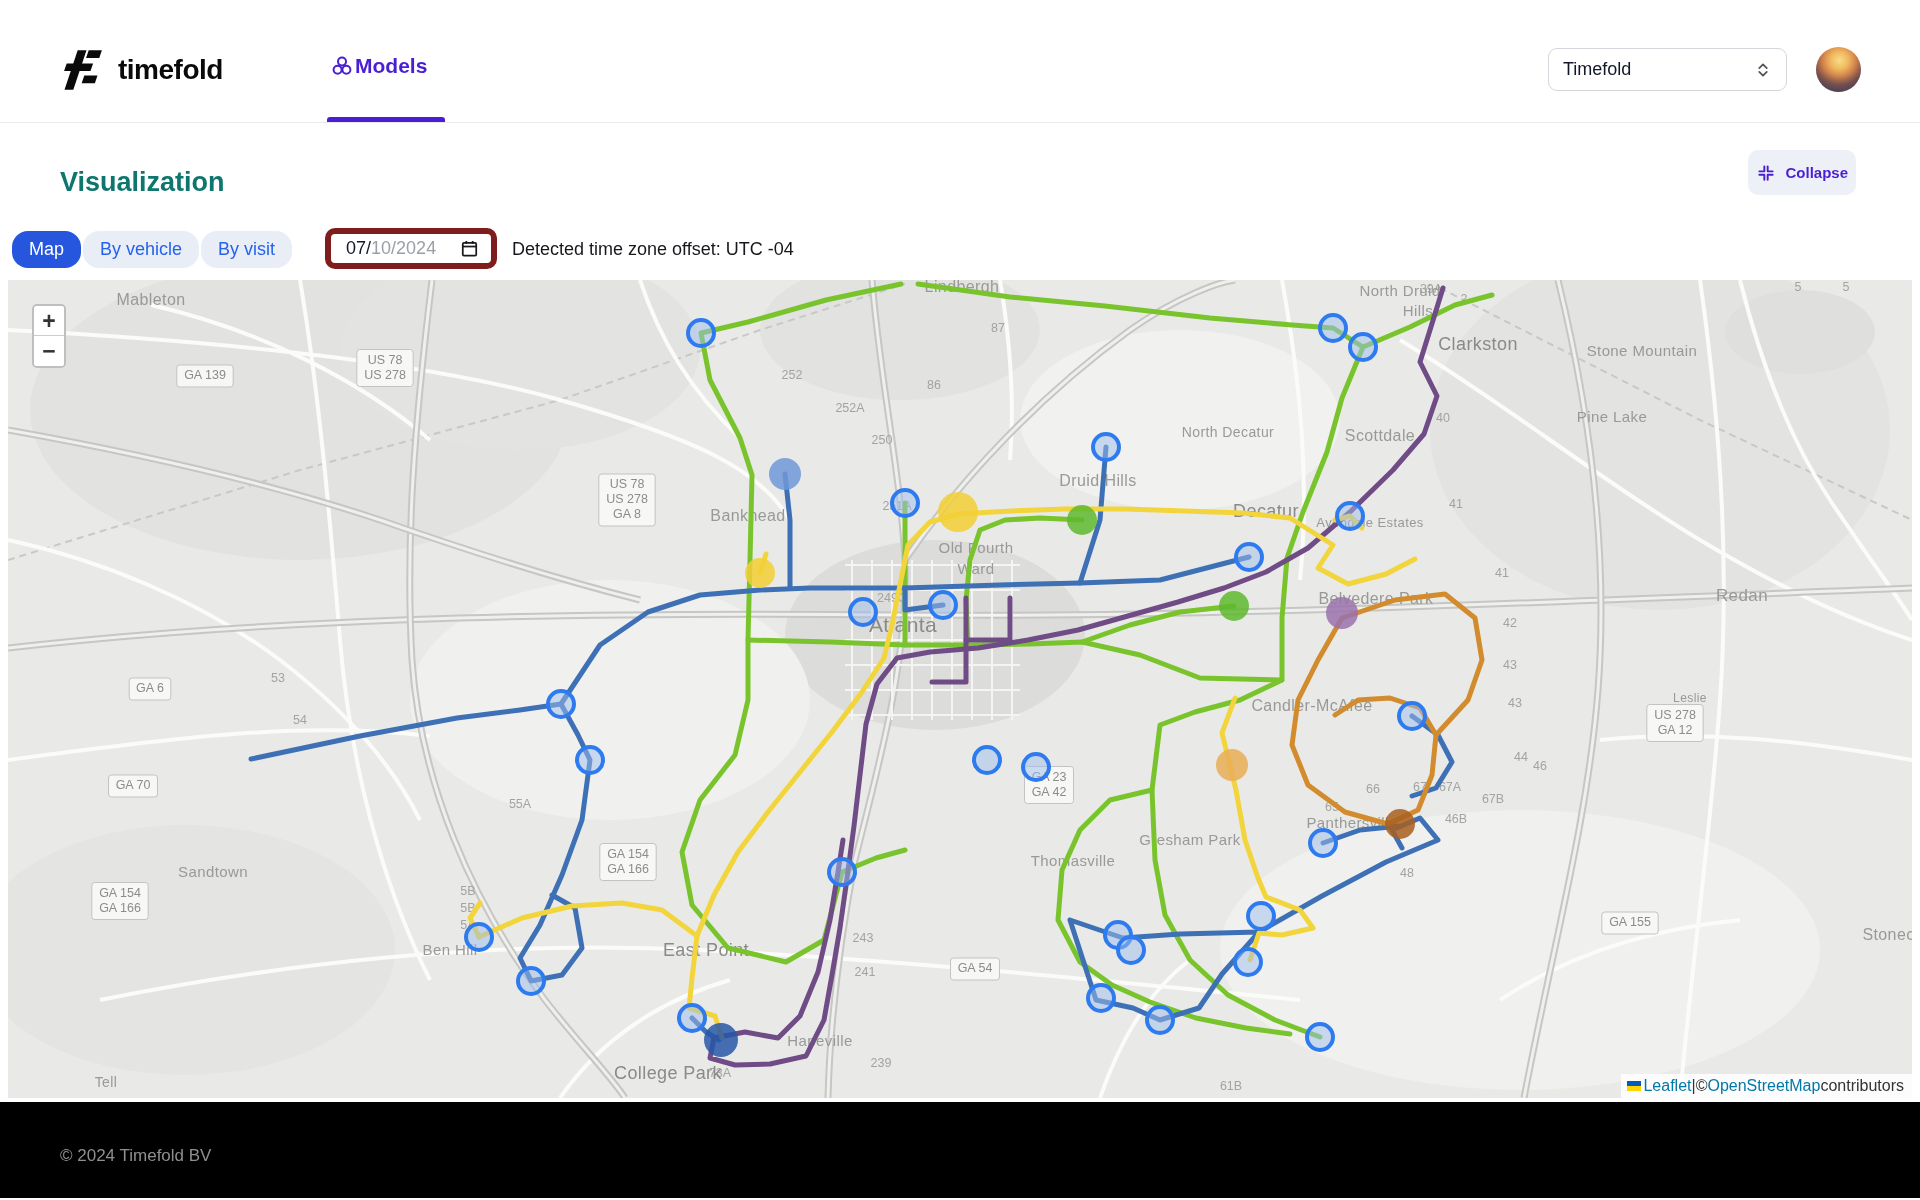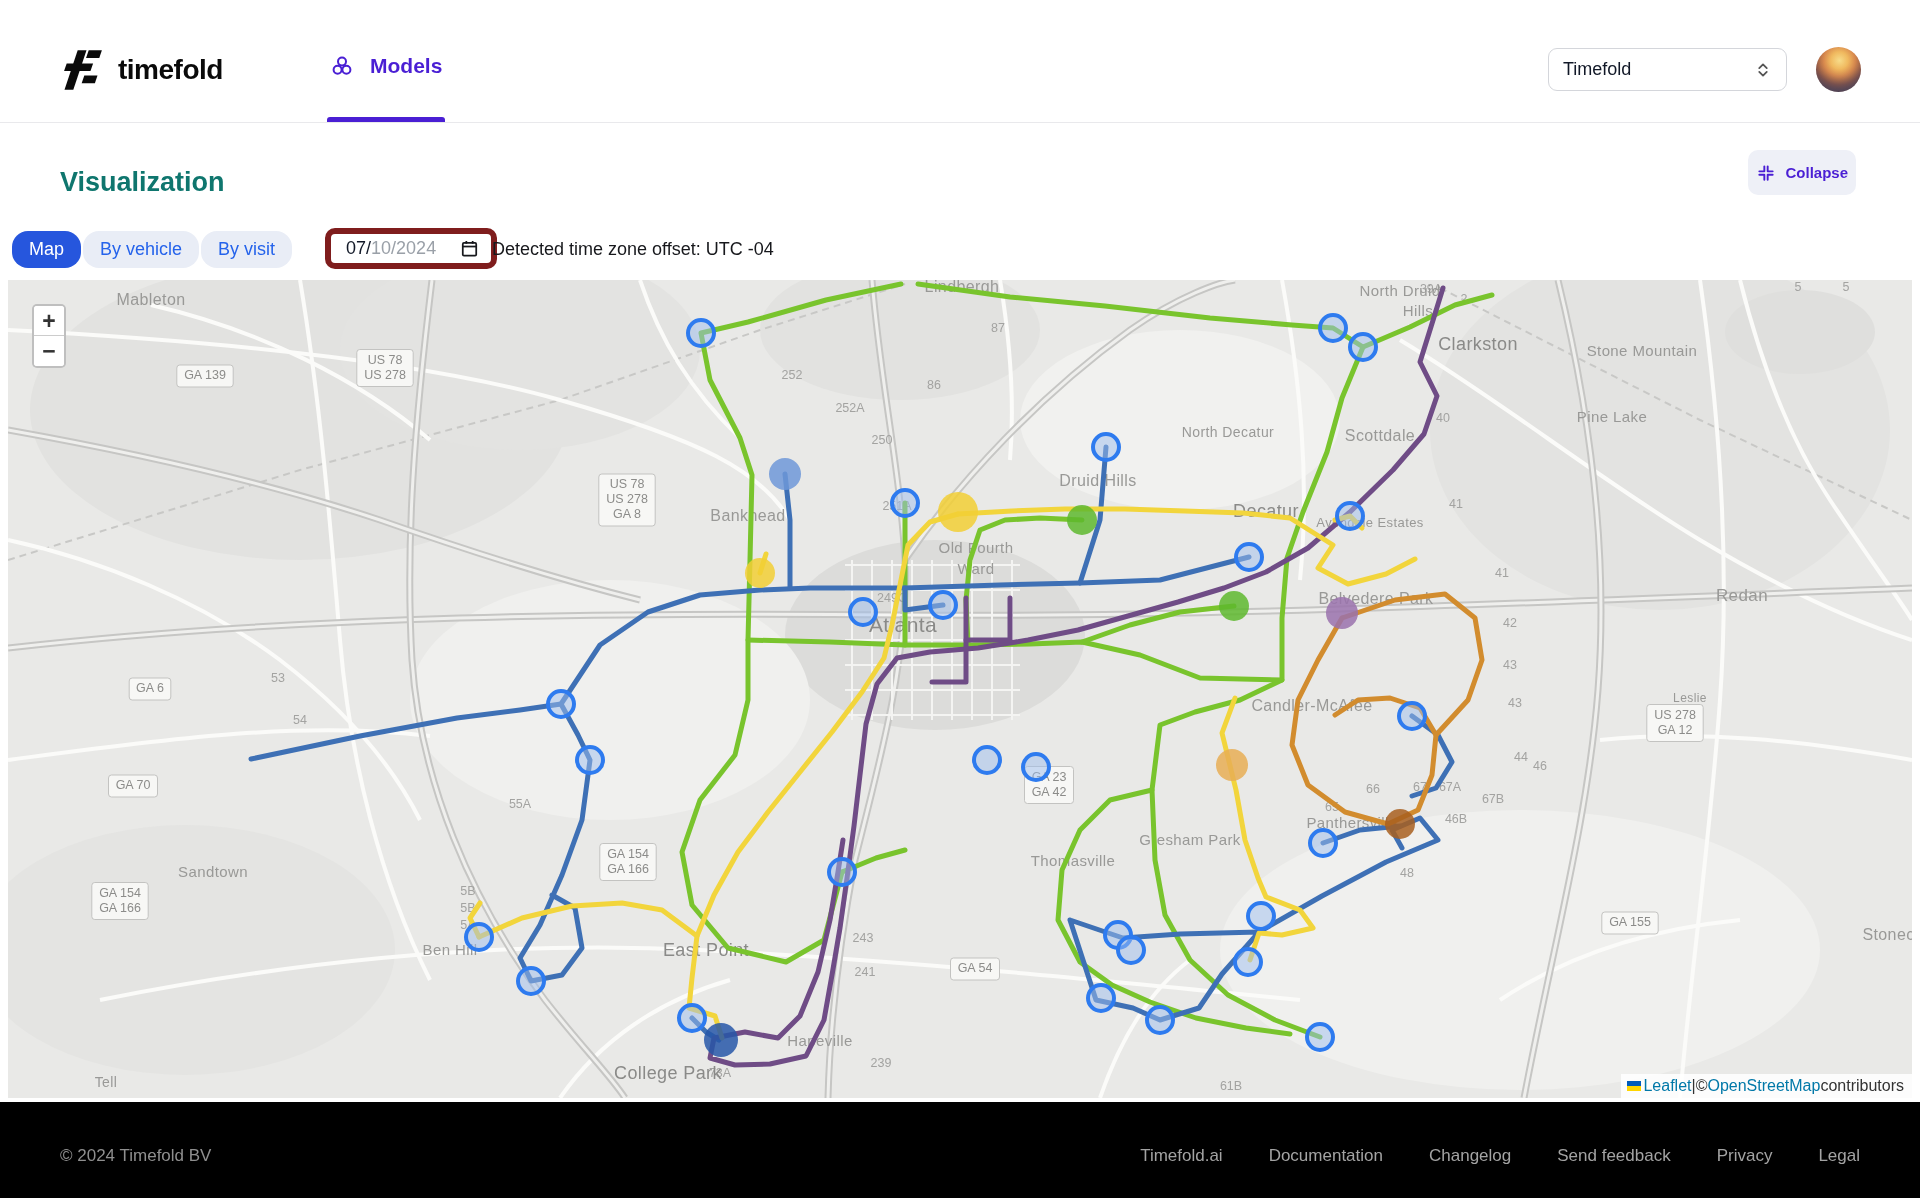--- a/index.html
+++ b/index.html
@@ -6,21 +6,21 @@
   html,body { width:1920px; height:1200px; overflow:hidden; background:#fff;
               font-family:"Liberation Sans", sans-serif; color:#111827; }
   #app { position:relative; width:1920px; height:1200px; }
 
   
   .navbar { position:absolute; top:16px; left:0; width:100%; height:107px;
             background:#fff; border-bottom:1px solid #e9e9ec; }
   .brand-wrap { position:absolute; left:58px; top:32px; display:flex; align-items:center; gap:14px; }
   .brand-logo { width:46px; height:44px; }
   .brand-name { font-size:28px; font-weight:800; letter-spacing:-0.5px; color:#0a0a0a; }
-  .nav-models { position:absolute; left:330px; top:38px; display:flex; align-items:center; gap:16px;
+  .nav-models { position:absolute; left:330px; top:38px; display:flex; align-items:center; gap:1px;
                 color:#4a1fd4; font-size:21px; font-weight:650; cursor:pointer; }
   .nav-underline { position:absolute; left:327px; bottom:0; width:118px; height:5px;
                    background:#4a1fd4; border-radius:3px 3px 0 0; }
   .org-select { position:absolute; left:1548px; top:32px; width:239px; height:43px;
                 border:1px solid #d4d6db; border-radius:9px; background:#fff;
                 display:flex; align-items:center; padding:0 14px; font-size:18px; cursor:pointer; }
   .org-select .chev { margin-left:auto; }
   .avatar { position:absolute; left:1816px; top:31px; width:45px; height:45px; border-radius:50%;
             background:
               radial-gradient(circle at 52% 30%, #f7dc8a 0%, #f0b95f 22%, #d98a4e 40%, #9c5a40 62%, #58413f 100%);
@@ -33,21 +33,21 @@
                   color:#4a1fd4; font-size:15px; font-weight:650; cursor:pointer; font-family:inherit; }
   .tabs { position:absolute; left:12px; top:231px; display:flex; gap:2px; }
   .tab { height:37px; padding:0 17px; border:none; border-radius:16px; font-size:18px; font-family:inherit;
          background:#e9edf6; color:#2563eb; cursor:pointer; }
   .tab.active { background:#2656dd; color:#fff; }
   .date-input { position:absolute; left:325px; top:228px; width:172px; height:41px;
                 border:6px solid #7f1d1d; border-radius:10px; background:#fff;
                 display:flex; align-items:center; padding:0 12px 0 15px; font-size:18px; cursor:text; }
   .date-input .dim { color:#9aa0a8; }
   .date-input .cal { margin-left:auto; }
-  .tz-note { position:absolute; left:492px; top:239px; font-size:18px; color:#17181c; }
+  .tz-note { position:absolute; left:512px; top:239px; font-size:18px; color:#17181c; }
 
   
   .map-wrap { position:absolute; left:8px; top:280px; width:1904px; height:818px;
               background:#e9e9e7; overflow:hidden; cursor:grab; }
   .map-wrap svg { display:block; }
   .leaflet-zoom { position:absolute; left:24px; top:24px; width:34px; border:2px solid rgba(0,0,0,.25);
                   border-radius:5px; overflow:hidden; background:#fff; }
   .leaflet-zoom button { display:block; width:30px; height:30px; border:none; background:#fff;
                          font-size:23px; font-weight:700; color:#333; cursor:pointer; line-height:26px; font-family:inherit; }
   .leaflet-zoom button:first-child { border-bottom:1px solid #ccc; }
@@ -385,23 +385,15 @@
       <a>Leaflet</a>
       <span>|</span>
       <span>©</span>
       <a>OpenStreetMap</a>
       <span>contributors</span>
     </div>
   </div>
 
   <div class="footer">
     <span class="copy">© 2024 Timefold BV</span>
-    <div class="links">
-      <a>Timefold.ai</a>
-      <a>Documentation</a>
-      <a>Changelog</a>
-      <a>Send feedback</a>
-      <a>Privacy</a>
-      <a>Legal</a>
-    </div>
   </div>
 
 </div>
 
 </body></html>

